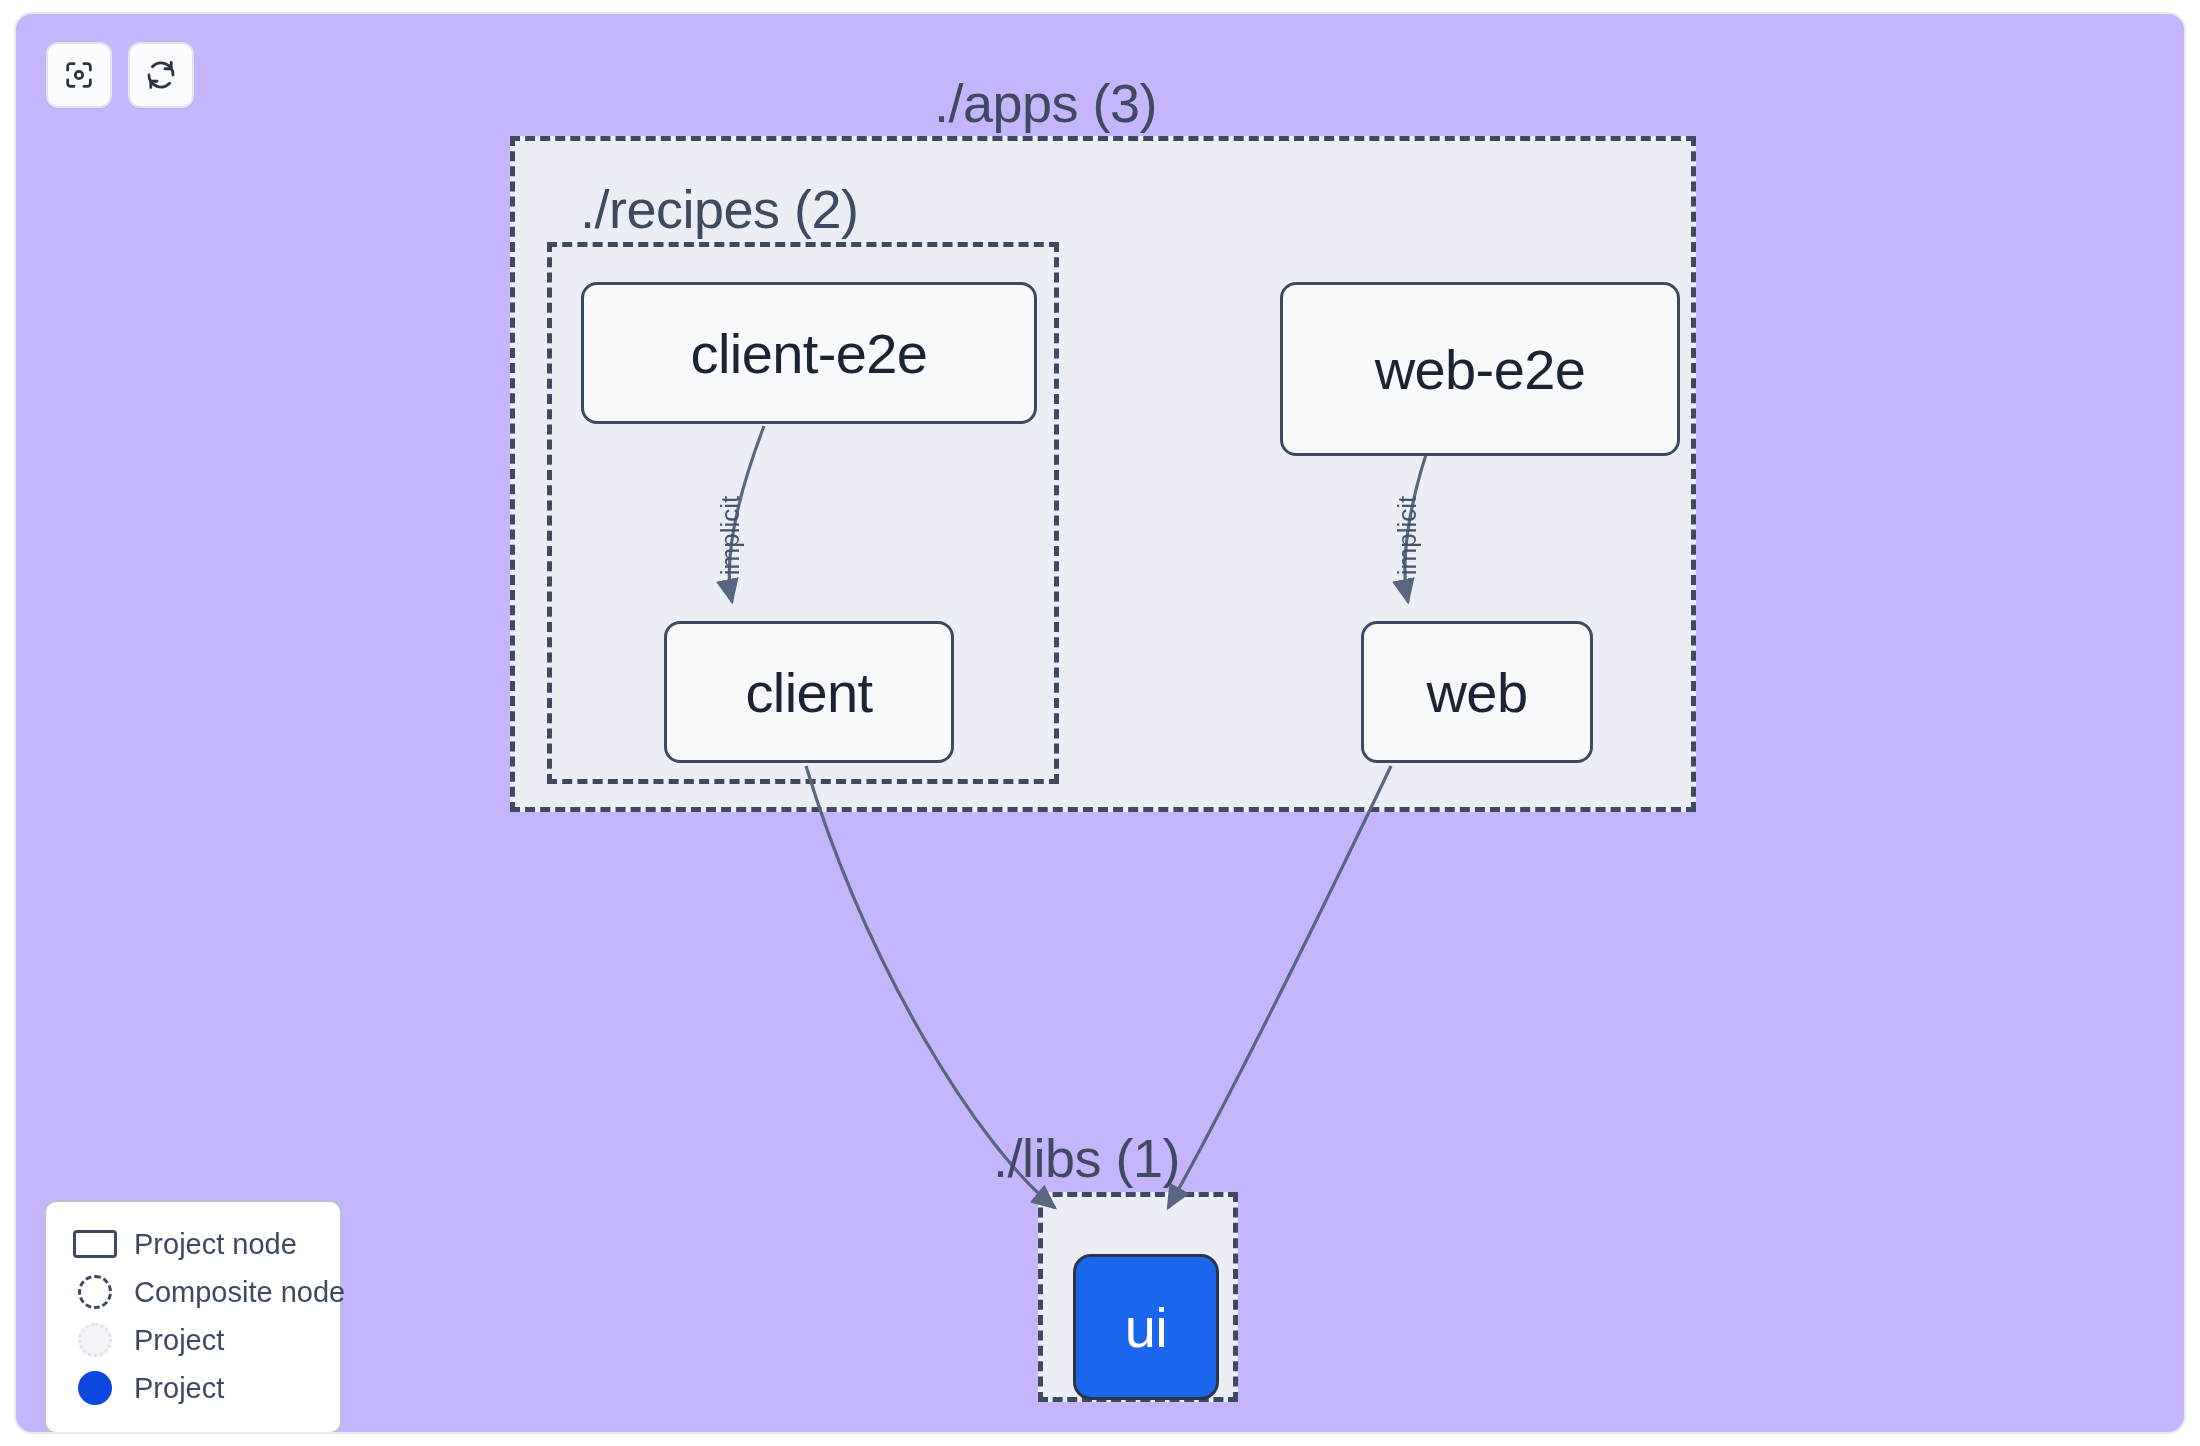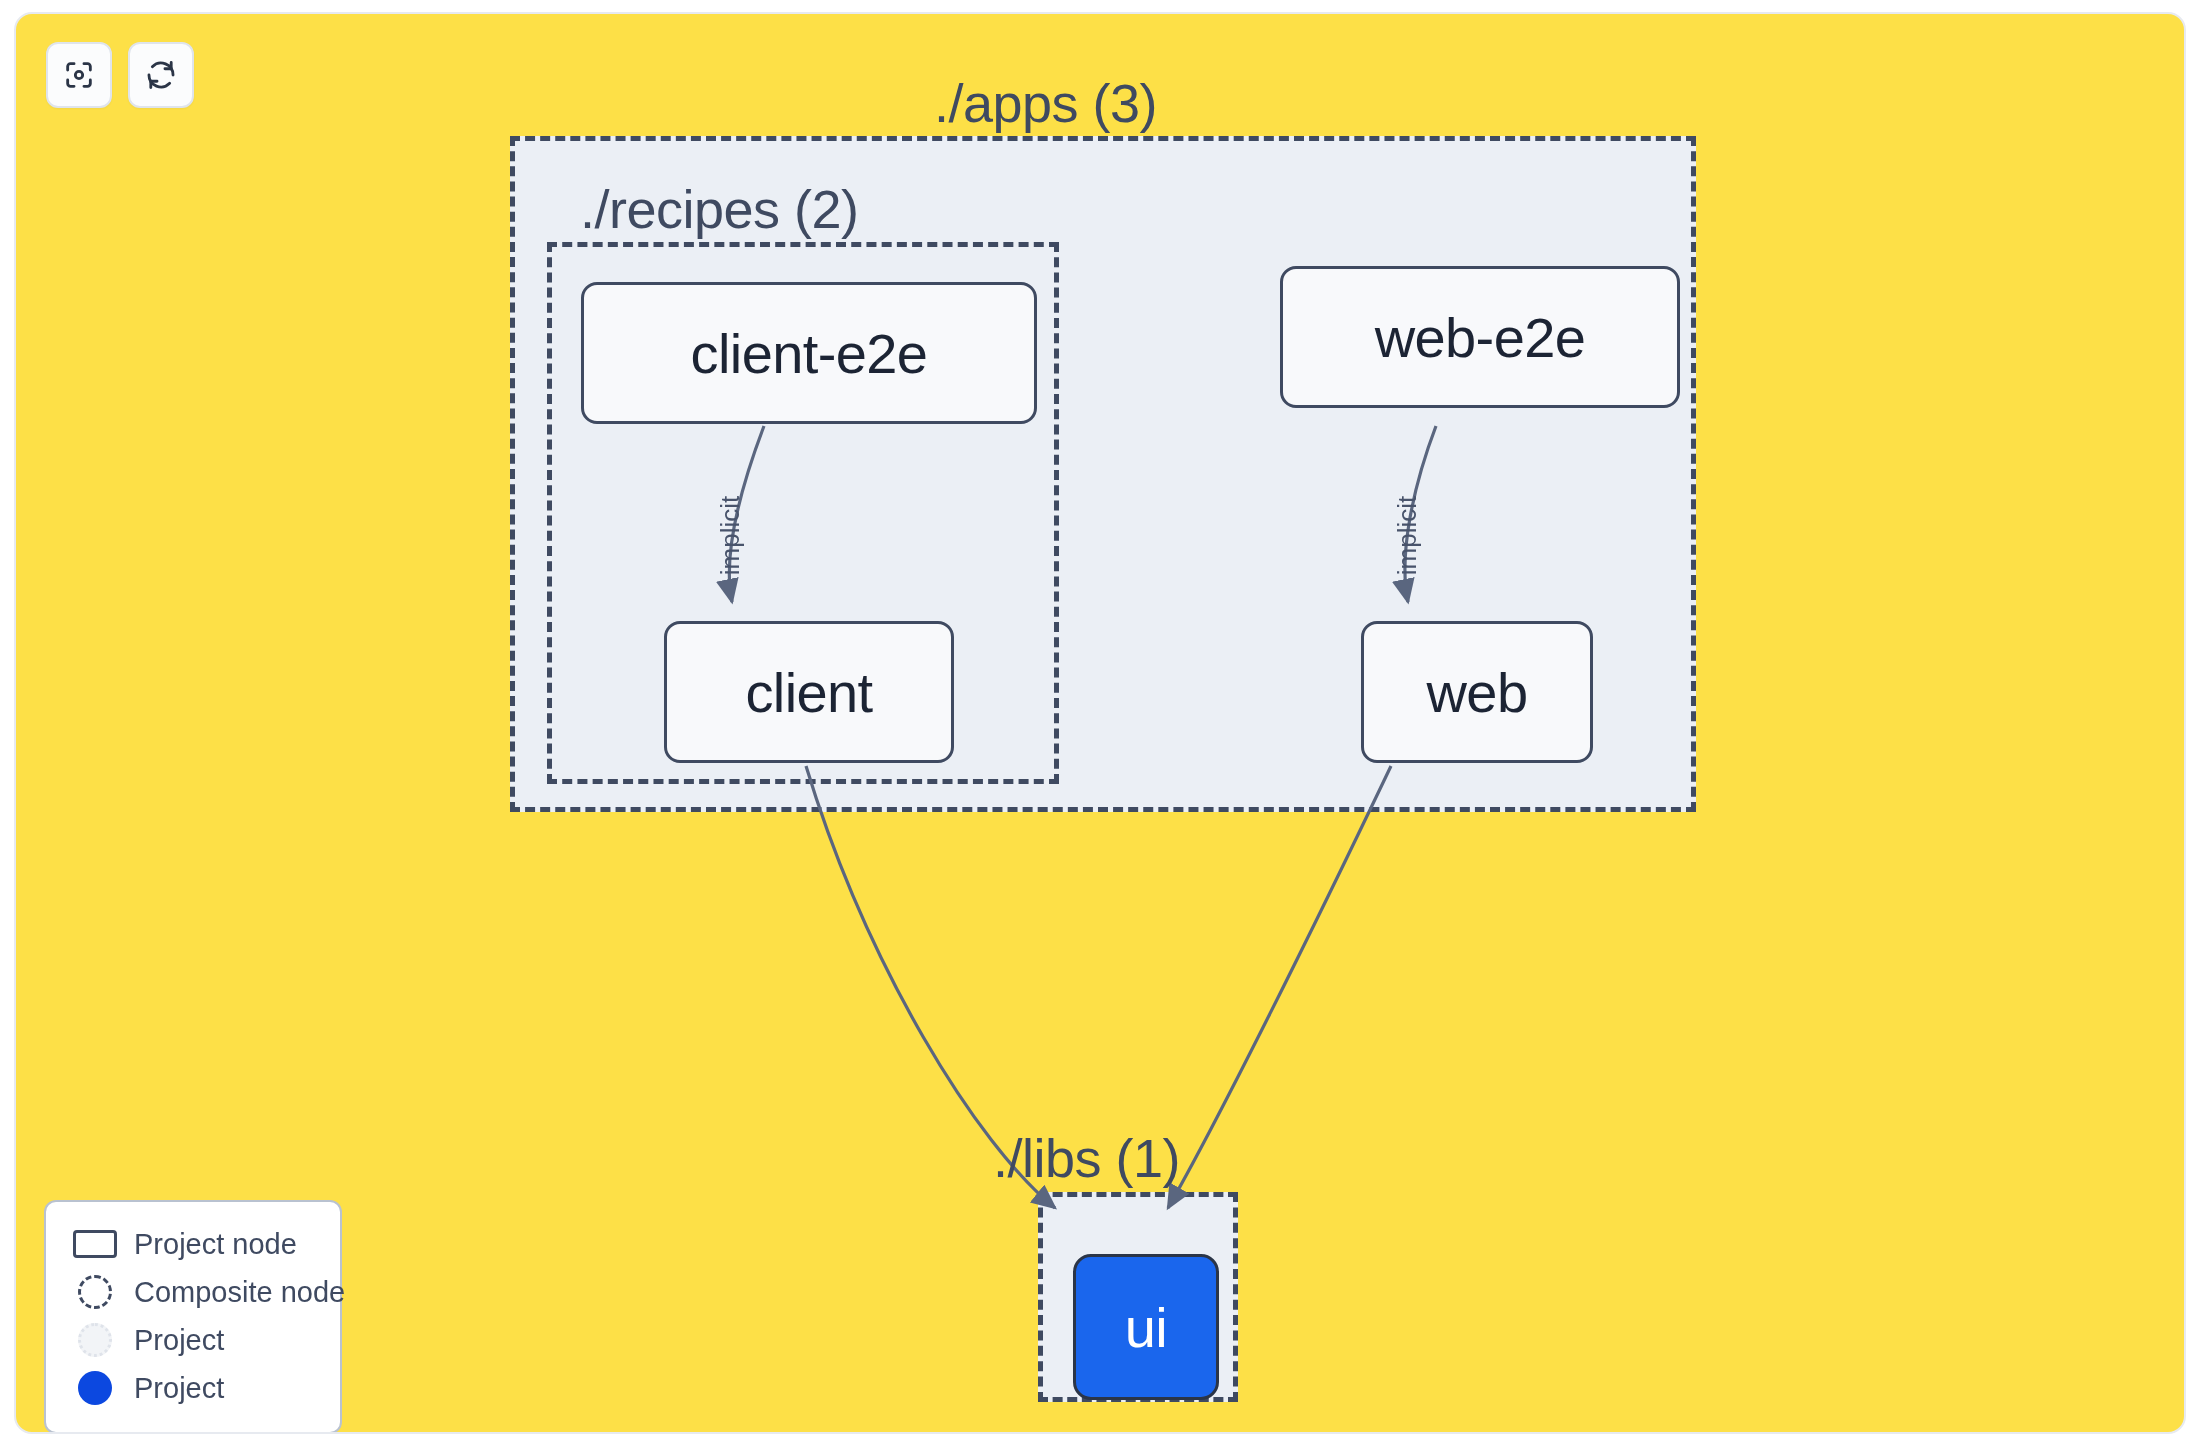--- a/index.html
+++ b/index.html
@@ -19,21 +19,21 @@
     background: #ffffff;
   }
 
   
   #graph-canvas {
     position: absolute;
     left: 14px;
     top: 12px;
     width: 2172px;
     height: 1422px;
-    background: #fde047;
+    background: #c4b5fd;
     border: 2px solid #e7eaf0;
     border-radius: 18px;
     overflow: hidden;
   }
 
   
   #toolbar {
     position: absolute;
     left: 30px;
     top: 28px;
@@ -100,21 +100,21 @@
     border-radius: 16px;
     color: #1c2434;
     font-size: 56px;
     font-weight: 400;
     letter-spacing: -0.6px;
     white-space: nowrap;
     cursor: pointer;
     z-index: 50;
   }
   #node-client-e2e { left: 565px;  top: 268px; width: 456px; height: 142px; }
-  #node-web-e2e    { left: 1264px; top: 252px; width: 400px; height: 142px; }
+  #node-web-e2e    { left: 1264px; top: 268px; width: 400px; height: 174px; }
   #node-client     { left: 648px;  top: 607px; width: 290px; height: 142px; }
   #node-web        { left: 1345px; top: 607px; width: 232px; height: 142px; }
 
   #node-ui {
     left: 1057px;
     top: 1216px;
     width: 146px;
     height: 146px;
     background: #1a66ed;
     border: 3px solid #2b3547;

